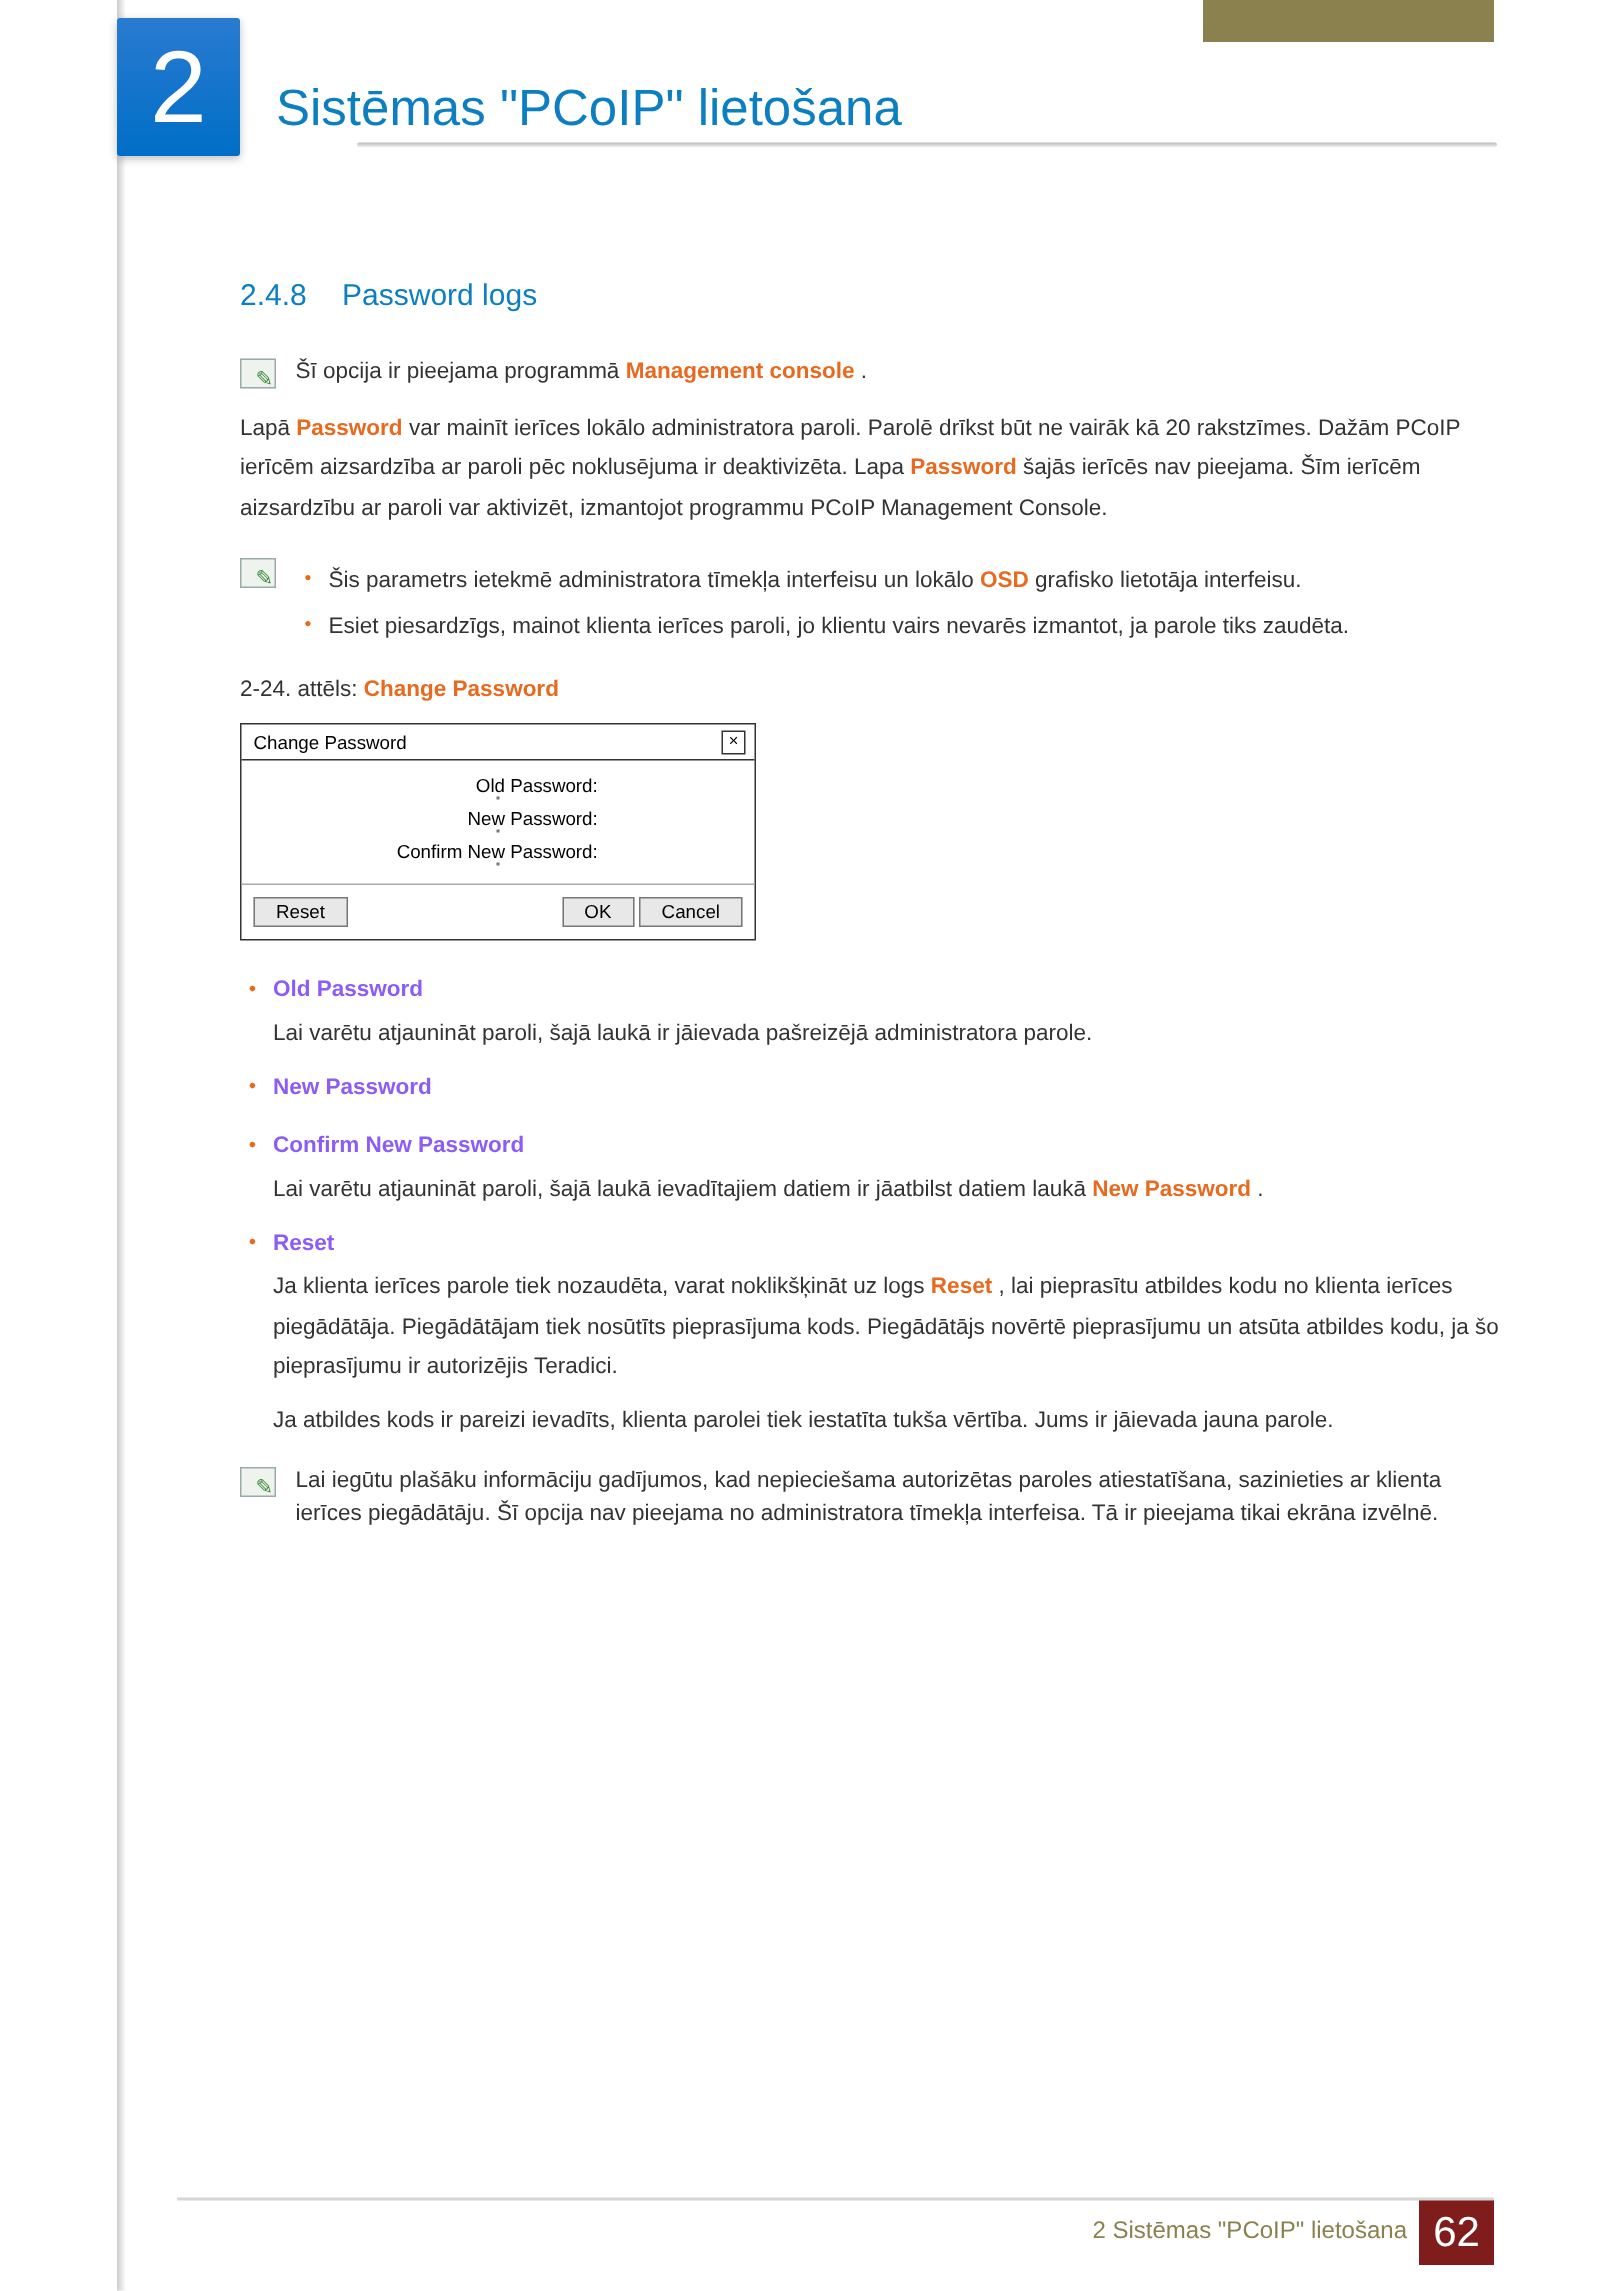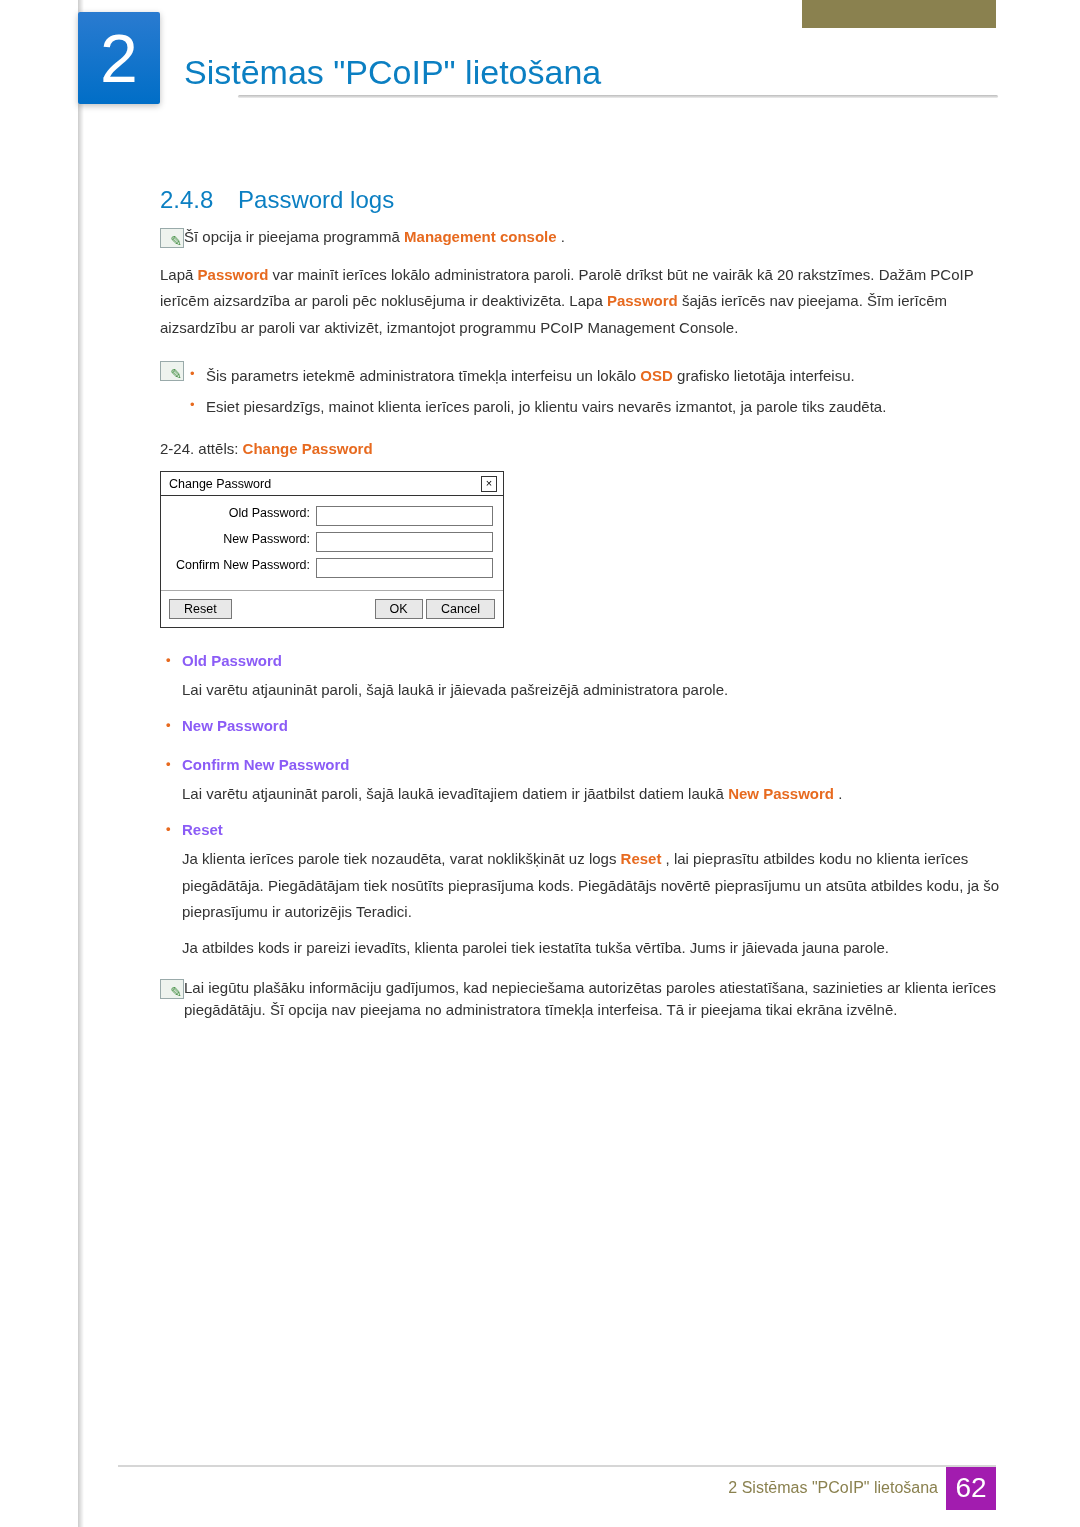--- a/index.html
+++ b/index.html
@@ -65,26 +65,26 @@
     background: linear-gradient(#bbb,#eee);
   }
   
   .page {
     position: absolute;
     left: 160px; top: 186px;
     width: 840px;
   }
   h3.section-heading {
     color: #0b7fc2;
-    font-size: 24px;
+    font-size: 20px;
     font-weight: 400;
-    margin-bottom: 12px;
+    margin-bottom: 28px;
   }
   h3.section-heading .secnum { margin-right: 18px; }
-  .note-row { display:flex; gap:0; margin-bottom:14px; }
+  .note-row { display:flex; gap:13px; margin-bottom:14px; }
   .note-icon {
     width:24px; height:20px;
     border:1px solid #9aa;
     background:#eef3ee;
     position:relative;
     flex:none;
     margin-top:2px;
   }
   .note-icon::after{
     content:"✎"; color:#3a8a3a;
@@ -123,21 +123,21 @@
   }
   .dialog .close {
     width:16px;height:16px;border:1px solid #333;
     background:#fff;display:flex;align-items:center;justify-content:center;
     font-size:11px;line-height:1;cursor:default;
   }
   .dialog .body {
     padding:10px 10px 6px 10px;
     border-bottom:1px solid #aaa;
   }
-  .dialog .row { display:flex; align-items:flex-start; margin-bottom:6px; }
+  .dialog .row { display:flex; align-items:center; margin-bottom:6px;flex-direction:column; }
   .dialog .lbl { width:145px; text-align:right; padding-right:6px; }
   .dialog .fld {
     flex:1; height:20px; border:1px solid #777; background:#fff;
   }
   .dialog .buttons {
     display:flex; justify-content:space-between;
     padding:8px;
   }
   .dialog button {
     font:inherit; background:#e8e8e8; border:1px solid #777;
@@ -168,21 +168,21 @@
     height:38px;
     display:flex; align-items:center; justify-content:flex-end;
   }
   .footer-line {
     position:absolute;
     left:40px; right:0; top:-4px;
     height:2px; background:#d6d6d6;
   }
   .footer-text { color:#8a814f; font-size:16px; margin-right:8px; }
   .footer-badge {
-    width:50px;height:44px;background:#a21caf;color:#fff;
+    width:50px;height:44px;background:#7f1d1d;color:#fff;
     font-size:28px;display:flex;align-items:center;justify-content:center;
   }
 </style>
 </head>
 <body>
 
 <div class="left-stripe"></div>
 <div class="top-right"></div>
 
 <div class="chapter-header">

